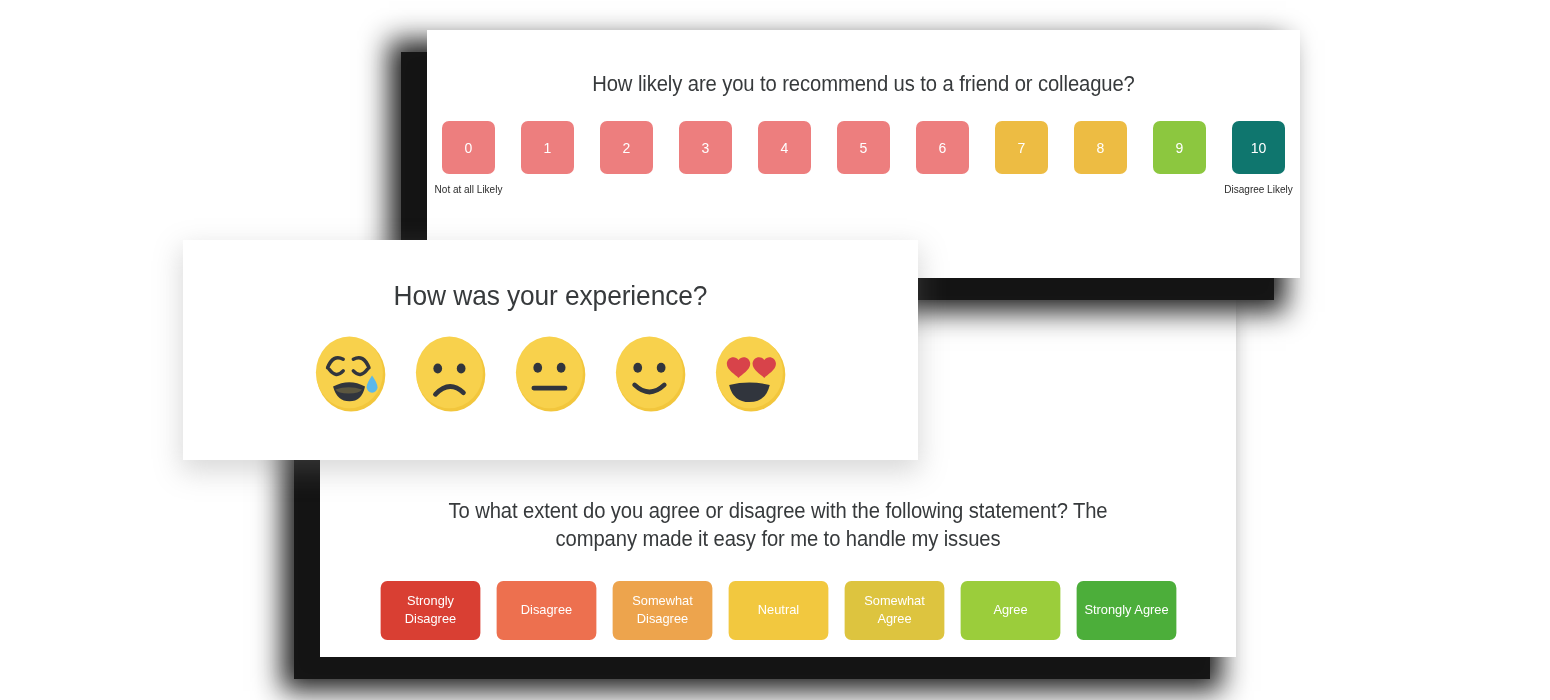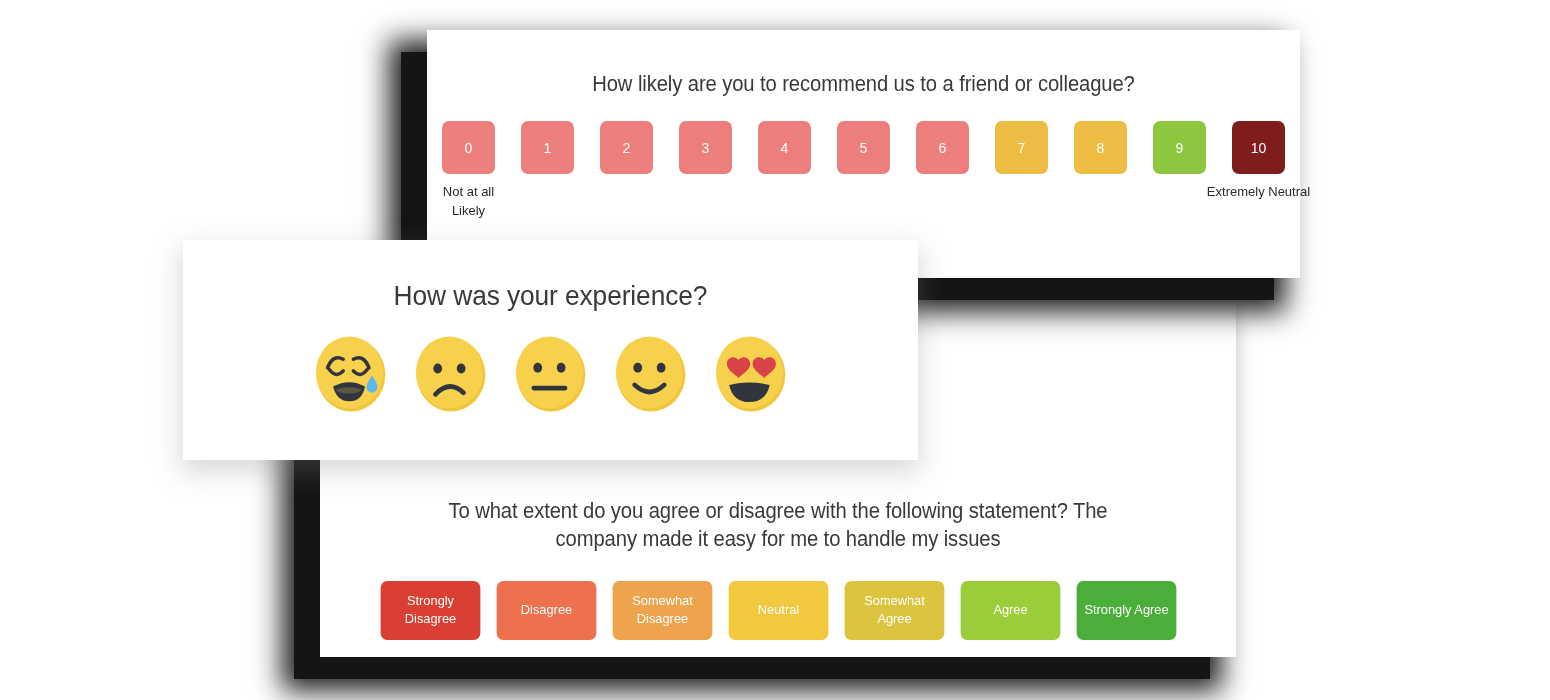--- a/index.html
+++ b/index.html
@@ -95,21 +95,21 @@
     align-items: center;
     justify-content: center;
     color: #ffffff;
     font-size: 14px;
     font-weight: 400;
     cursor: pointer;
     user-select: none;
   }
   .nps-caption {
     margin-top: 9px;
-    font-size: 13px;
+    font-size: 10px;
     color: #2b2b2b;
     text-align: center;
     line-height: 1.45;
     width: 72px;
   }
   .nps-caption:empty { display: none; }
 
   
   .emoji-row {
     display: flex;
@@ -189,22 +189,22 @@
         <div class="nps-item">
           <div class="nps-box" style="background: rgb(237, 188, 67);">7</div>
         </div>
         <div class="nps-item">
           <div class="nps-box" style="background: rgb(237, 188, 67);">8</div>
         </div>
         <div class="nps-item">
           <div class="nps-box" style="background: rgb(140, 199, 63);">9</div>
         </div>
         <div class="nps-item">
-          <div class="nps-box" style="background: #7f1d1d; text-align: center;">10</div>
-          <div class="nps-caption" style="width: 120px;">Extremely Neutral</div>
+          <div class="nps-box" style="background: #0f766e; text-align: center;">10</div>
+          <div class="nps-caption" style="width: 120px;">Disagree Likely</div>
         </div>
       </div>
   </div>
 
   <div class="card shadow-heavy" id="card-ces">
     <div class="question" id="ces-question">To what extent do you agree or disagree with the following statement? The company made it easy for me to handle my issues</div>
     <div class="likert-row" id="ces-row">
         <div class="likert-btn" style="background: rgb(217, 63, 51);">Strongly Disagree</div>
         <div class="likert-btn" style="background: rgb(237, 112, 79);">Disagree</div>
         <div class="likert-btn" style="background: rgb(237, 164, 77);">Somewhat Disagree</div>

